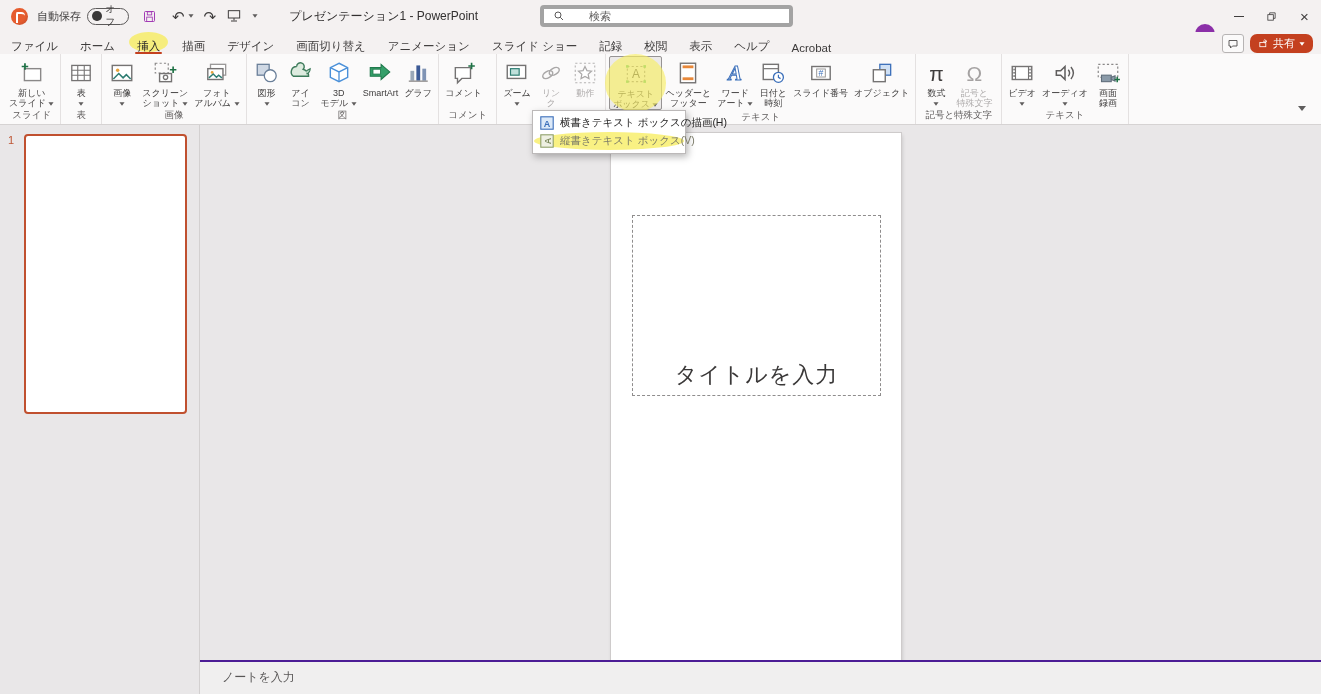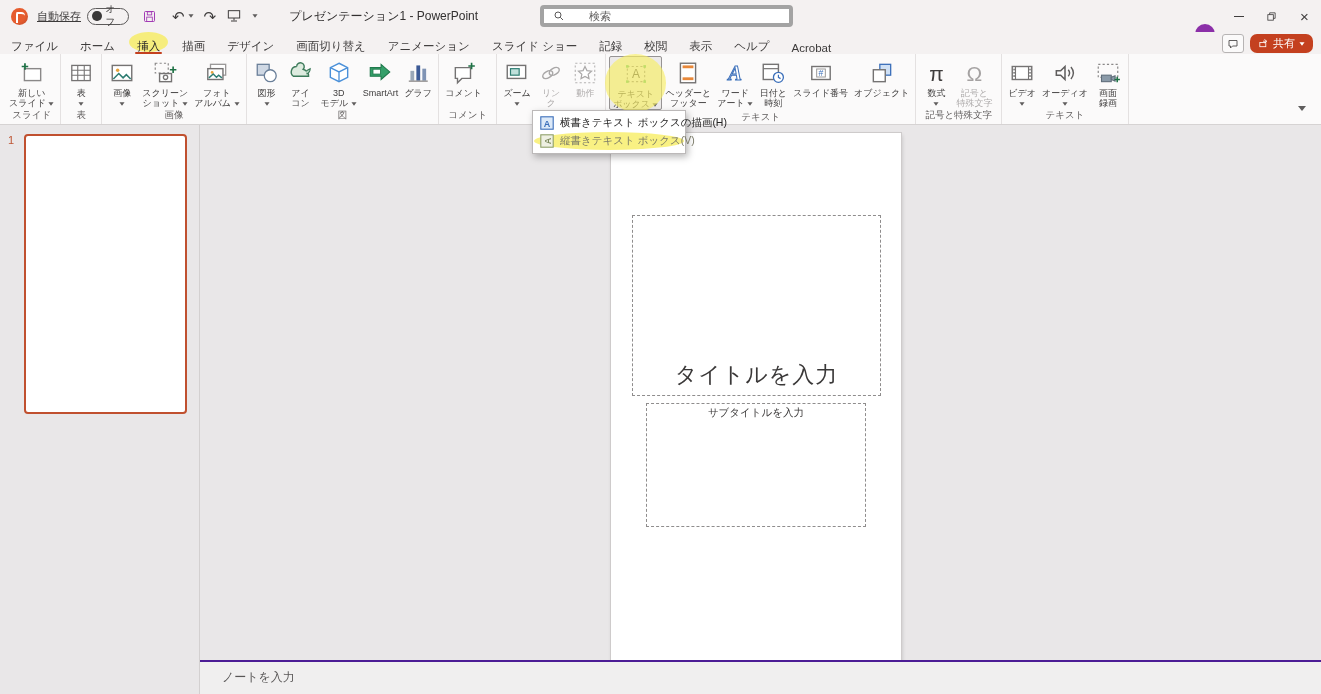--- a/index.html
+++ b/index.html
@@ -6,21 +6,21 @@
   html,body { width:1321px; height:694px; overflow:hidden;
     font-family:"Liberation Sans","DejaVu Sans",sans-serif; background:#e9e7e8; position:relative; }
 
   
   .titlebar { position:absolute; top:0; left:0; right:0; height:32px; background:#f4f1f1;
     display:flex; align-items:center; z-index:20; }
   .pplogo { width:17px; height:17px; border-radius:50%; margin-left:11px;
     background:radial-gradient(circle at 35% 35%, #e65c2e 0 55%, #b7472a 100%); position:relative; }
   .pplogo::after { content:""; position:absolute; left:5px; top:4px; width:7px; height:9px;
     border-left:2px solid #fff; border-top:2px solid #fff; border-radius:2px 4px 0 0; }
-  .qa-label { font-size:11px; color:#3d3b3b; margin-left:9px;text-decoration:underline; }
+  .qa-label { font-size:11px; color:#3d3b3b; margin-left:9px; }
   .toggle { width:42px; height:17px; border:1px solid #5c5a5a; border-radius:9px; margin-left:6px;
     display:flex; align-items:center; padding:0 4px; gap:4px; background:#f4f1f1; }
   .toggle .knob { width:10px; height:10px; border-radius:50%; background:#3a3838; }
   .toggle .tlab { font-size:9.5px; color:#3a3838; }
   .qa-ic { display:flex; align-items:center; justify-content:center; height:28px; padding:0 5px; }
   .qa-glyph { font-size:15px; color:#3f3d3d; line-height:1; }
   .chev { display:inline-block; width:0; height:0; border-left:3px solid transparent;
     border-right:3px solid transparent; border-top:4px solid #5f5d5d; vertical-align:middle; }
   .chev.sm { transform:scale(.85); }
   .doc-title { font-size:12px; color:#323030; margin-left:26px; white-space:nowrap; }
@@ -570,21 +570,18 @@
 <div class="thumbpane">
   <span class="slide-num">1</span>
   <div class="thumb"></div>
 </div>
 
 <div class="canvas">
   <div class="slidebox">
     <div class="ph ph-title">
       <span>タイトルを入力</span>
     </div>
-    <div class="ph ph-sub">
-      <span>サブタイトルを入力</span>
-    </div>
   </div>
 </div>
 
 <div class="notes">
   <span>ノートを入力</span>
 </div>
 
 </body></html>

